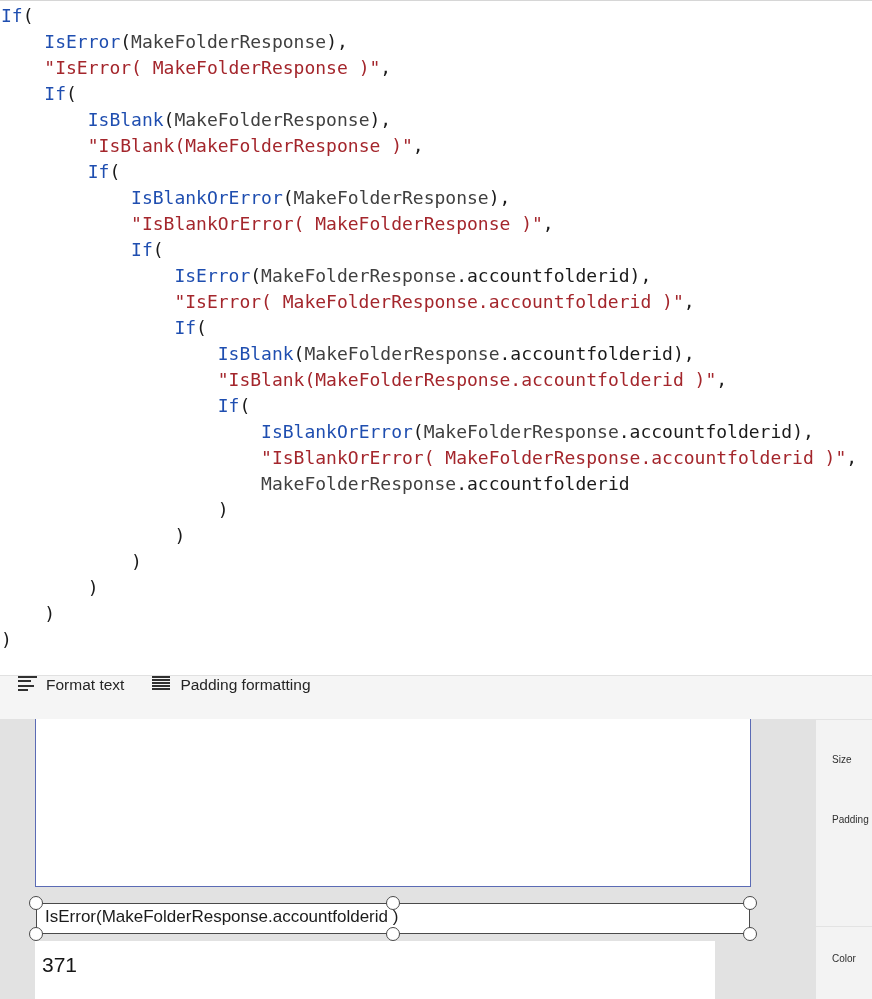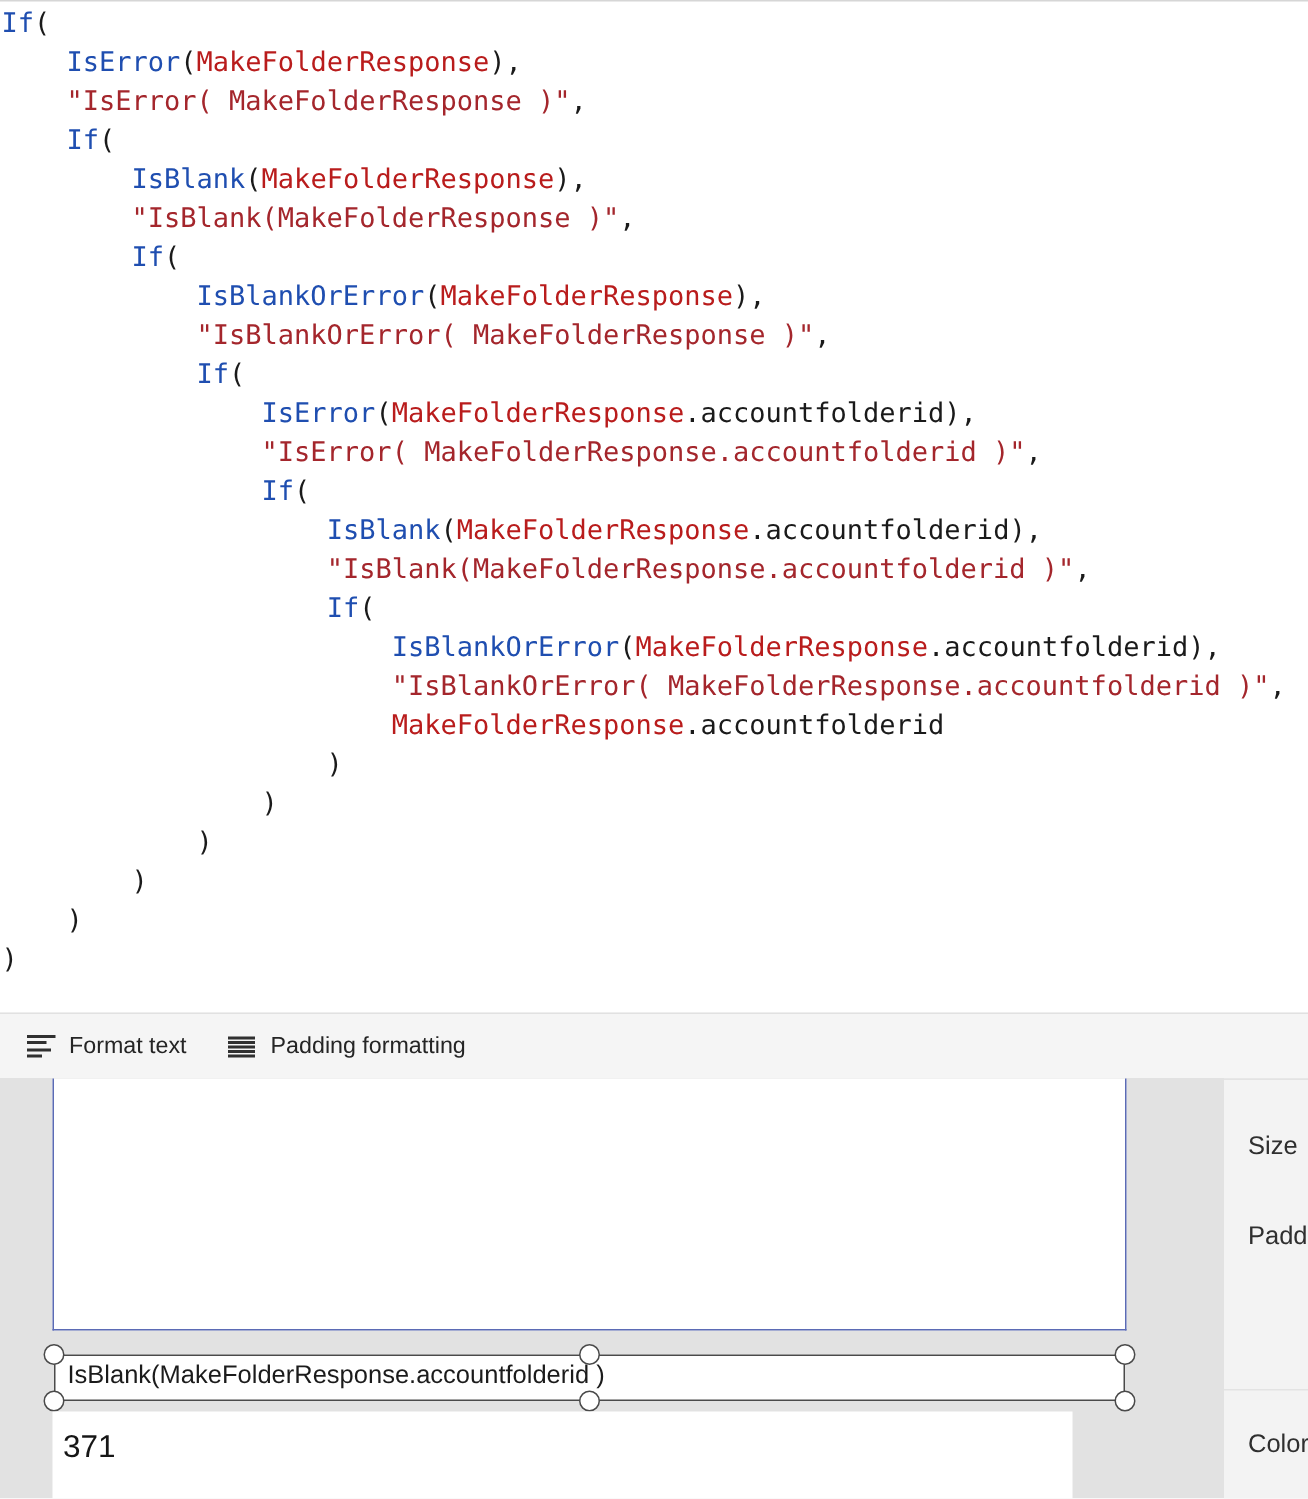--- a/index.html
+++ b/index.html
@@ -21,34 +21,34 @@
   .code{
     position:absolute;left:0;top:2px;
     font-family:"DejaVu Sans Mono","Liberation Mono",monospace;
     font-size:18px;
     line-height:26px;
     white-space:pre;
     letter-spacing:0px;
   }
   .ln{height:26px;padding-left:1px;}
   .fn{color:#1f4eb0;}
-  .var{color:#b91c1c;}
+  .var{color:#404040;}
   .str{color:#a4262c;}
   .pn{color:#1a1a1a;}
 
   
   .format-bar{
     position:absolute;left:0;top:675px;width:872px;height:43px;
     background:#f5f5f5;
     border-top:1px solid #e1e1e1;
     border-bottom:1px solid #d2d2d2;
     display:flex;align-items:center;
   }
   .fmt-btn{
-    display:flex;align-items:center;gap:9px;
+    display:flex;align-items:flex-start;gap:9px;
     height:43px;padding:0 12px 0 18px;
     cursor:pointer;user-select:none;
   }
   .fmt-btn:nth-child(2){padding-left:16px;}
   .fmt-label{
     font-size:15.5px;color:#252525;
     font-family:"Liberation Sans","DejaVu Sans",sans-serif;
   }
   .ico-format,.ico-remove{
     width:19px;height:15px;display:flex;flex-direction:column;
@@ -116,21 +116,21 @@
     position:absolute;left:816px;top:719px;width:56px;height:280px;
   }
   .prop-group{
     position:absolute;left:0;width:56px;background:#f3f3f3;
     border-top:1px solid #e3e3e3;
   }
   .grp-1{top:0px;height:206px;}
   .grp-2{top:207px;height:73px;text-decoration:underline;}
   .prop-row{
     position:absolute;left:16px;
-    font-size:17px;color:#2f2f2f;white-space:nowrap;
+    font-size:10px;color:#2f2f2f;white-space:nowrap;
     font-family:"Liberation Sans","DejaVu Sans",sans-serif;
   }
   .pr-size{top:34px;}
   .pr-padding{top:94px;}
   .pr-color{top:26px;}
 </style>
 </head>
 <body>
 
 <div class="app">
@@ -159,21 +159,21 @@
       </span>
       <span class="fmt-label">Padding formatting</span>
     </div>
   </div>
 
   <div class="designer">
     <div class="canvas"></div>
 
     <div class="sel-wrap">
       <div class="sel-box">
-        <span class="sel-text">IsBlank(MakeFolderResponse.accountfolderid )</span>
+        <span class="sel-text">IsError(MakeFolderResponse.accountfolderid )</span>
       </div>
       <span class="handle h-tl"></span>
       <span class="handle h-tc"></span>
       <span class="handle h-tr"></span>
       <span class="handle h-bl"></span>
       <span class="handle h-bc"></span>
       <span class="handle h-br"></span>
     </div>
 
     <div class="below-panel">

